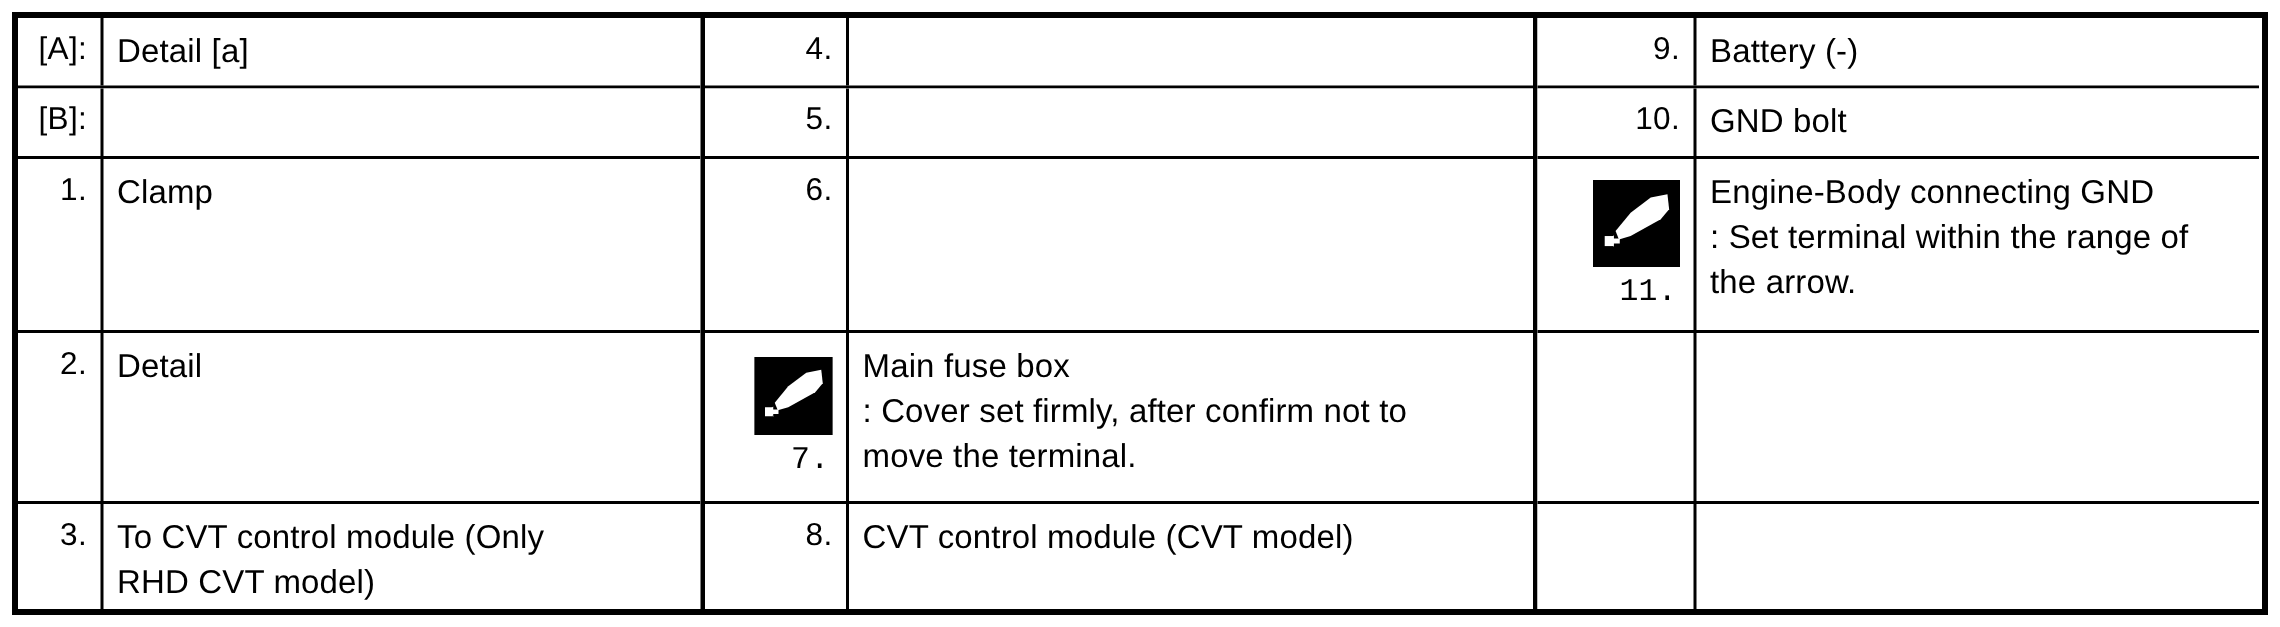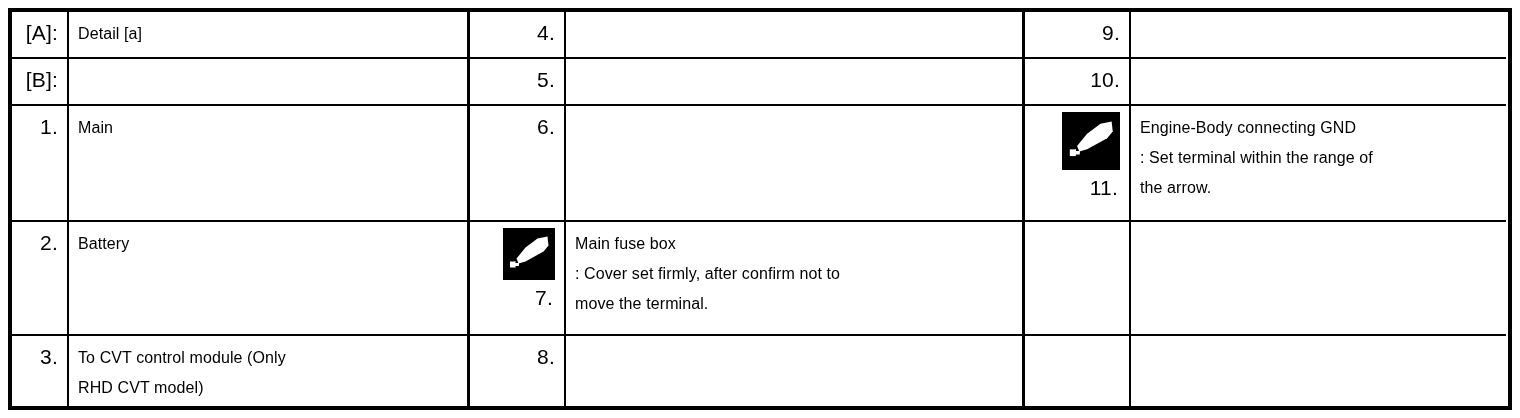--- a/index.html
+++ b/index.html
@@ -65,37 +65,38 @@
     border-right: 2px solid #000000;
     font-size: 21px;
     line-height: 27px;
     letter-spacing: 0.2px;
   }
   .g1 .key-cell { width: 57px; }
   .g2 .key-cell { width: 96px; }
   .g3 .key-cell { width: 106px; }
 
   .key-cell.with-icon {
-    justify-content: flex-start;
+    justify-content: center;
     padding-top: 6px;
+    font-family: Liberation Mono, monospace;
   }
   .key-cell .num {
     display: block;
   }
   .key-cell.with-icon .num {
     margin-top: 4px;
     margin-right: 2px;
   }
 
   
   .desc-cell {
     box-sizing: border-box;
     flex: 1 1 auto;
     padding: 7px 6px 4px 9px;
-    font-size: 16px;
+    font-size: 22px;
     line-height: 30px;
     letter-spacing: 0.1px;
     white-space: pre-line;
     overflow: hidden;
   }
 
   
   .arrow-icon {
     width: 52px;
     height: 52px;
@@ -122,28 +123,28 @@
     <div class="row r2">
       <div class="key-cell">
         <span class="num">[B]:</span>
       </div>
     </div>
 
     <div class="row r3">
       <div class="key-cell">
         <span class="num">1.</span>
       </div>
-      <div class="desc-cell">Main</div>
+      <div class="desc-cell">Clamp</div>
     </div>
 
     <div class="row r4">
       <div class="key-cell">
         <span class="num">2.</span>
       </div>
-      <div class="desc-cell">Battery</div>
+      <div class="desc-cell">Detail</div>
     </div>
 
     <div class="row r5">
       <div class="key-cell">
         <span class="num">3.</span>
       </div>
       <div class="desc-cell">To CVT control module (Only
 RHD CVT model)</div>
     </div>
 
@@ -183,36 +184,39 @@
       </div>
       <div class="desc-cell">Main fuse box
 : Cover set firmly, after confirm not to
 move the terminal.</div>
     </div>
 
     <div class="row r5">
       <div class="key-cell">
         <span class="num">8.</span>
       </div>
+      <div class="desc-cell">CVT control module (CVT model)</div>
     </div>
 
   </div>
 
   <div class="col-group g3">
 
     <div class="row r1">
       <div class="key-cell">
         <span class="num">9.</span>
       </div>
+      <div class="desc-cell">Battery (-)</div>
     </div>
 
     <div class="row r2">
       <div class="key-cell">
         <span class="num">10.</span>
       </div>
+      <div class="desc-cell">GND bolt</div>
     </div>
 
     <div class="row r3">
       <div class="key-cell with-icon">
         <span class="arrow-icon">
           <svg width="100%" height="100%" viewBox="0 0 52 52" xmlns="http://www.w3.org/2000/svg">
             <rect x="0" y="0" width="52" height="52" fill="#000000"></rect>
             <path d="M 44.5 8.5 L 45.5 17.5 L 40.5 23.5 L 22.5 33.5 L 15.5 35.5 L 13.5 30.5 L 22.5 19.5 L 34.5 10.5 Z" fill="#ffffff"></path>
             <path d="M 9.5 35.5 L 12.5 33.0 L 12.5 35.0 L 16.0 35.0 L 16.0 38.0 L 12.5 38.0 L 12.5 40.0 Z" fill="#ffffff"></path>
             <rect x="7" y="33.5" width="5" height="6" fill="#ffffff"></rect>

